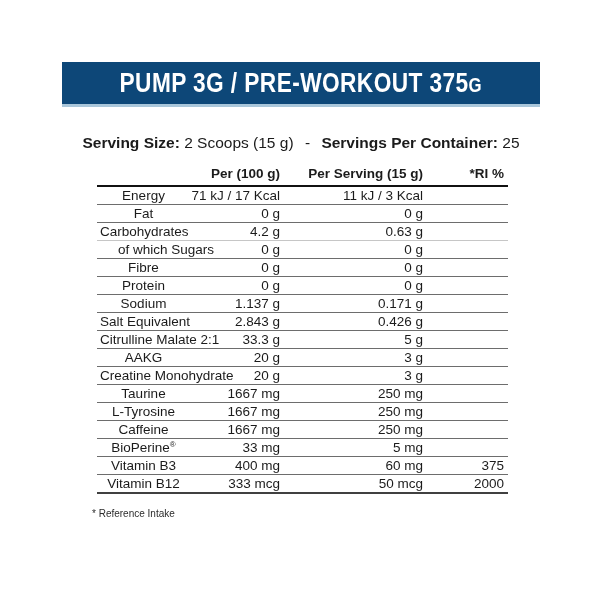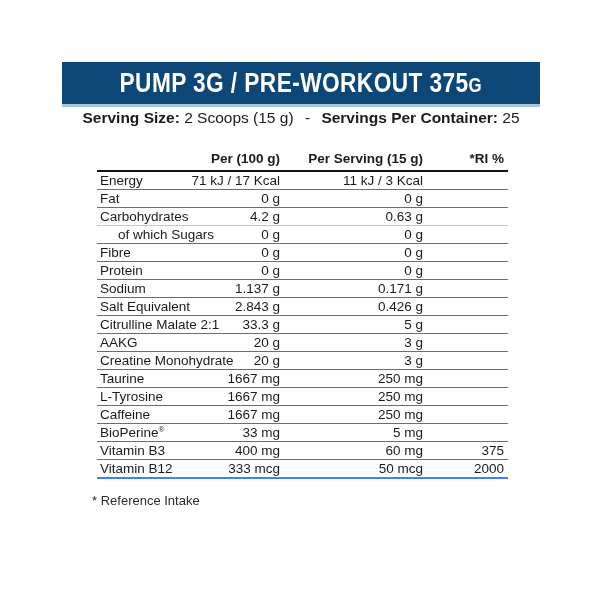--- a/index.html
+++ b/index.html
@@ -32,36 +32,36 @@
     color: #ffffff;
     font-weight: 700;
     font-size: 27px;
     letter-spacing: 0.5px;
     white-space: nowrap;
   }
   .banner-title .suffix { font-size: 20px; }
   
   .serving {
     width: 478px;
-    margin-top: 1px;
+    margin-top: 26px;
     text-align: center;
     font-size: 15.5px;
     line-height: 20px;
     white-space: nowrap;
   }
   .serving b { font-weight: 700; }
   .serving .sep { padding: 0 7px; }
   
   table.nutrition {
     table-layout: fixed;
     border-collapse: collapse;
     width: 411px;
-    margin: 22px 0 0 35px;
+    margin: 12px 0 0 35px;
     font-size: 13.5px;
-    border-bottom: 2px solid #3b82f6;
+    border-bottom: 2px solid #404040;
   }
   col.c1 { width: 90px; }
   col.c2 { width: 93px; }
   col.c3 { width: 143px; }
   col.c4 { width: 85px; }
   thead th {
     font-weight: 700;
     text-align: right;
     padding: 1px 0 4px 0;
     border-bottom: 2px solid #111111;
@@ -71,29 +71,29 @@
   thead th.h-ri { padding-right: 4px; }
   tbody td {
     height: 18px;
     line-height: 17px;
     vertical-align: middle;
     border-top: 1px solid #6d6d6d;
     white-space: nowrap;
   }
   tbody tr:first-child td { border-top: none; }
   tbody tr.sub td { border-top-color: #c6c6c6; }
-  td.c-name { text-align: left; padding-left: 3px; overflow: visible; }
+  td.c-name { text-align: center; padding-left: 3px; overflow: visible; }
   tr.sub td.c-name { padding-left: 21px; }
   td.c-100, td.c-serv, td.c-ri { text-align: right; }
   td.c-ri { padding-right: 4px; text-align: right; }
   td.c-name sup { font-size: 8px; vertical-align: super; line-height: 0; }
   
   .footnote {
     margin: 14px 0 0 30px;
-    font-size: 13px;
+    font-size: 10px;
     color: #2c2c2c;
   }
 </style>
 </head>
 <body>
 
 <div class="page">
 
   <div class="banner" style="background: rgb(13, 71, 120);">
     <span class="banner-title"><span>PUMP 3G / PRE-WORKOUT 375</span><span class="suffix">G</span></span>

